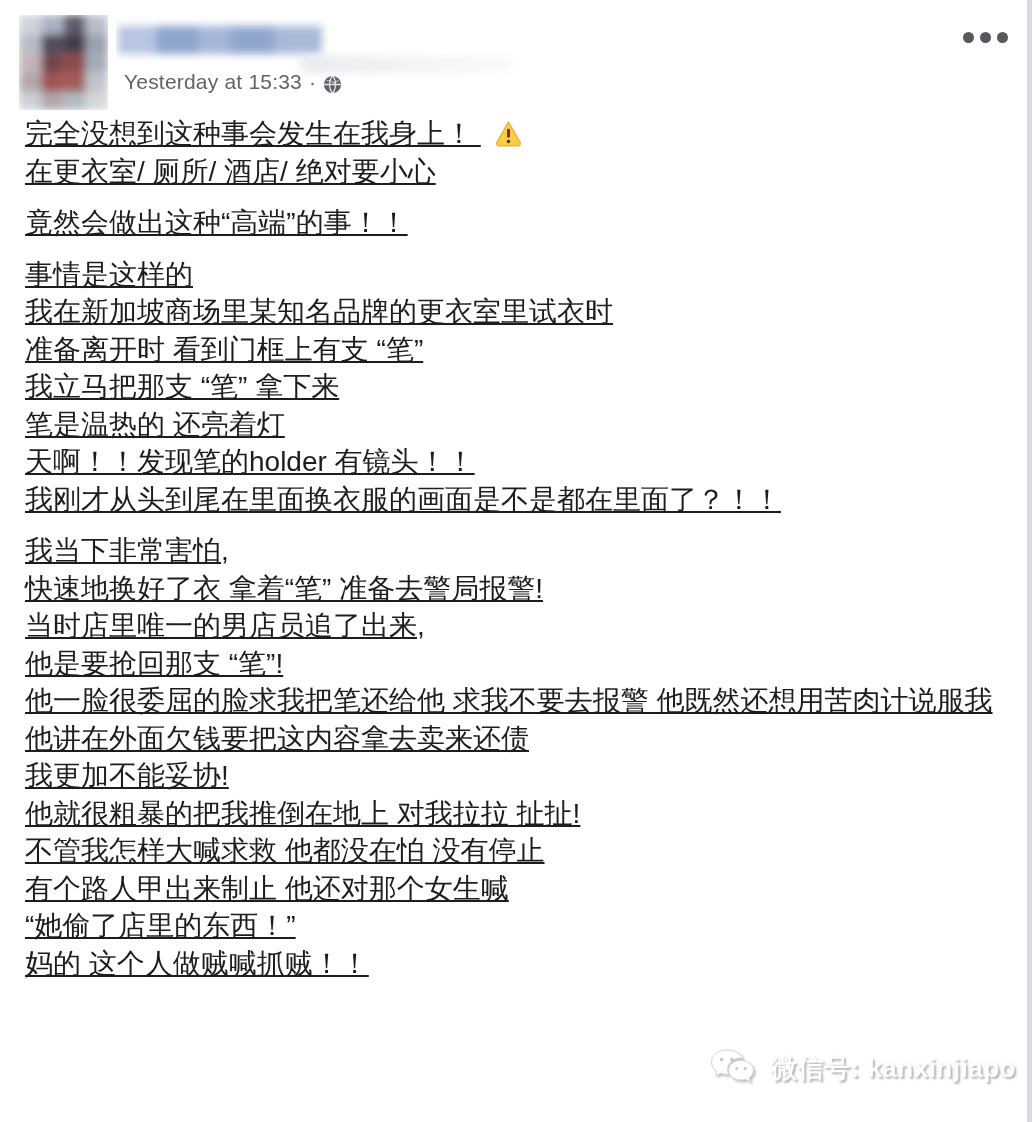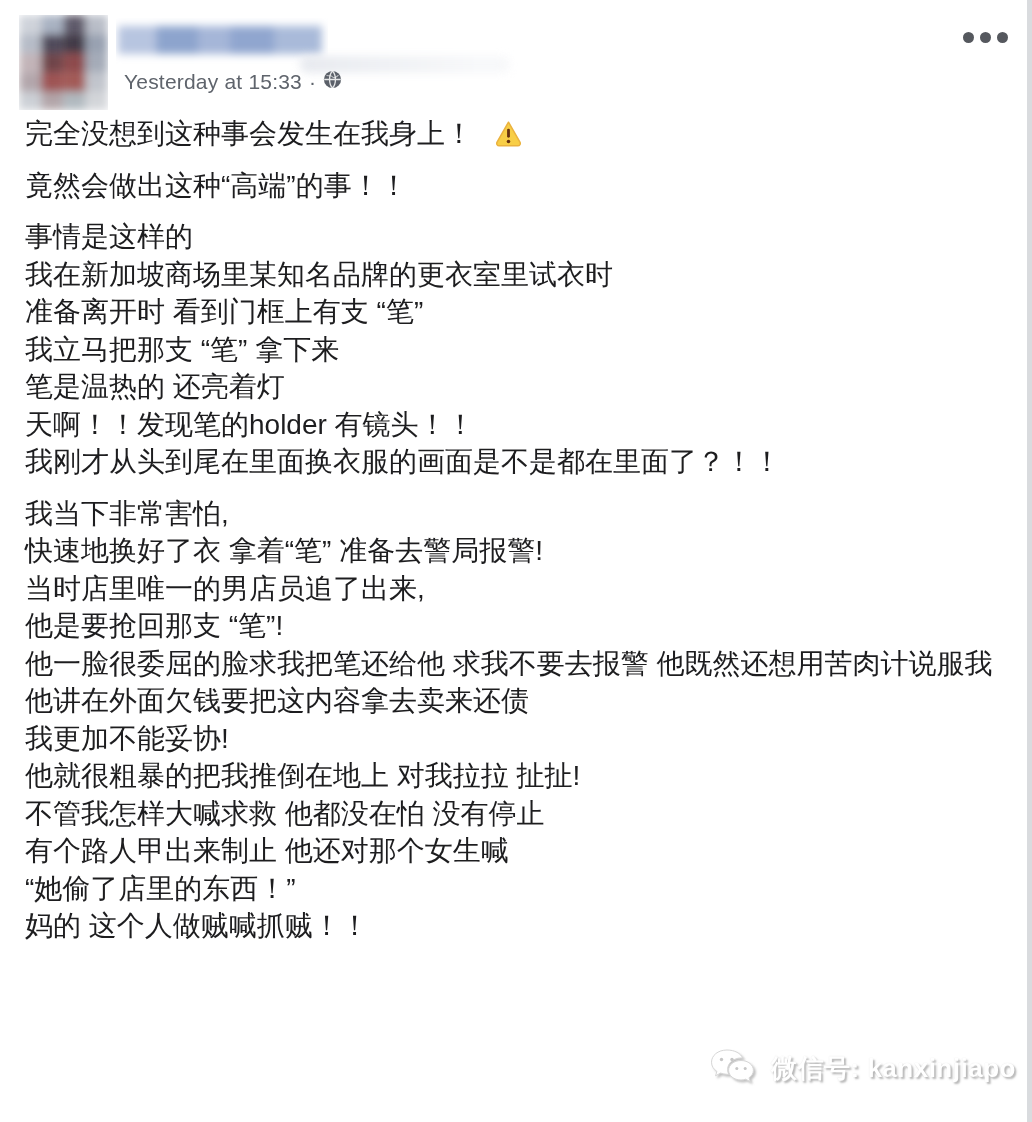--- a/index.html
+++ b/index.html
@@ -18,37 +18,37 @@
   .header{position:absolute;left:0;top:0;width:1032px;height:115px;}
   .avatar{position:absolute;left:19px;top:15px;width:89px;height:95px;}
   .name-blur{position:absolute;left:116px;top:18px;width:212px;height:52px;}
   .name-smear{
     position:absolute;left:300px;top:56px;width:210px;height:17px;
     background:linear-gradient(to right,#e3e6ec,#f6f7f9 85%);
     filter:blur(4px);border-radius:8px;opacity:.85;
   }
   .timestamp-row{
     position:absolute;left:124px;top:70px;
-    display:flex;align-items:flex-start;gap:7px;
+    display:flex;align-items:flex-end;gap:7px;
     font-size:21px;color:#5f646c;letter-spacing:.2px;
   }
   .menu-dots{
     position:absolute;right:24px;top:32px;
     display:flex;gap:6px;cursor:pointer;
   }
   .menu-dots i{width:11px;height:11px;border-radius:50%;background:#55585e;display:block;}
 
   
   .body{
     position:absolute;left:25px;top:115px;width:1000px;
     font-size:28px;line-height:37.5px;
   }
   .intro{margin:6px 0 14px 0;font-size:27px;letter-spacing:.2px;}
   .para{margin:0 0 14px 0;}
-  .line{white-space:nowrap;}
+  .line{white-space:nowrap;text-decoration:underline;}
   .redacted-gap{display:inline-block;height:1px;}
   .warn-icon{width:31px;height:30px;vertical-align:-5px;margin-left:12px;display:inline-block;}
 
   
   .watermark{
     position:absolute;left:708px;top:1046px;
     display:flex;align-items:center;gap:9px;
   }
   .watermark-text{
     font-size:26px;font-weight:700;letter-spacing:.5px;
@@ -131,20 +131,21 @@
   <div class="body">
     <div id="post-body">
         <div class="para">
           <div class="line"><span>完全没想到这种事会发生在我身上！</span>
   <svg class="warn-icon" viewBox="0 0 32 32" aria-hidden="true">
     <path d="M16 4.5 L28.2 25.8 A2.6 2.6 0 0 1 26 29.7 L6 29.7 A2.6 2.6 0 0 1 3.8 25.8 Z" fill="#F8CE46" stroke="#EBB23E" stroke-width="1.6" stroke-linejoin="round"></path>
     <rect x="14.5" y="11.4" width="3" height="9.6" rx="1.5" fill="#66300F"></rect>
     <circle cx="16" cy="25" r="1.9" fill="#66300F"></circle>
   </svg>
 </div>
+          <div class="line"><span>在更衣室/ 厕所/ 酒店/ 绝对要小心</span></div>
         </div>
         <div class="para">
           <div class="line"><span>竟然会做出这种“高端”的事！！</span></div>
         </div>
         <div class="para">
           <div class="line"><span>事情是这样的</span></div>
           <div class="line"><span>我在新加坡商场里某知名品牌的更衣室里试衣时</span></div>
           <div class="line"><span>准备离开时 看到门框上有支 “笔”</span></div>
           <div class="line"><span>我立马把那支 “笔” 拿下来</span></div>
           <div class="line"><span>笔是温热的 还亮着灯</span></div>

